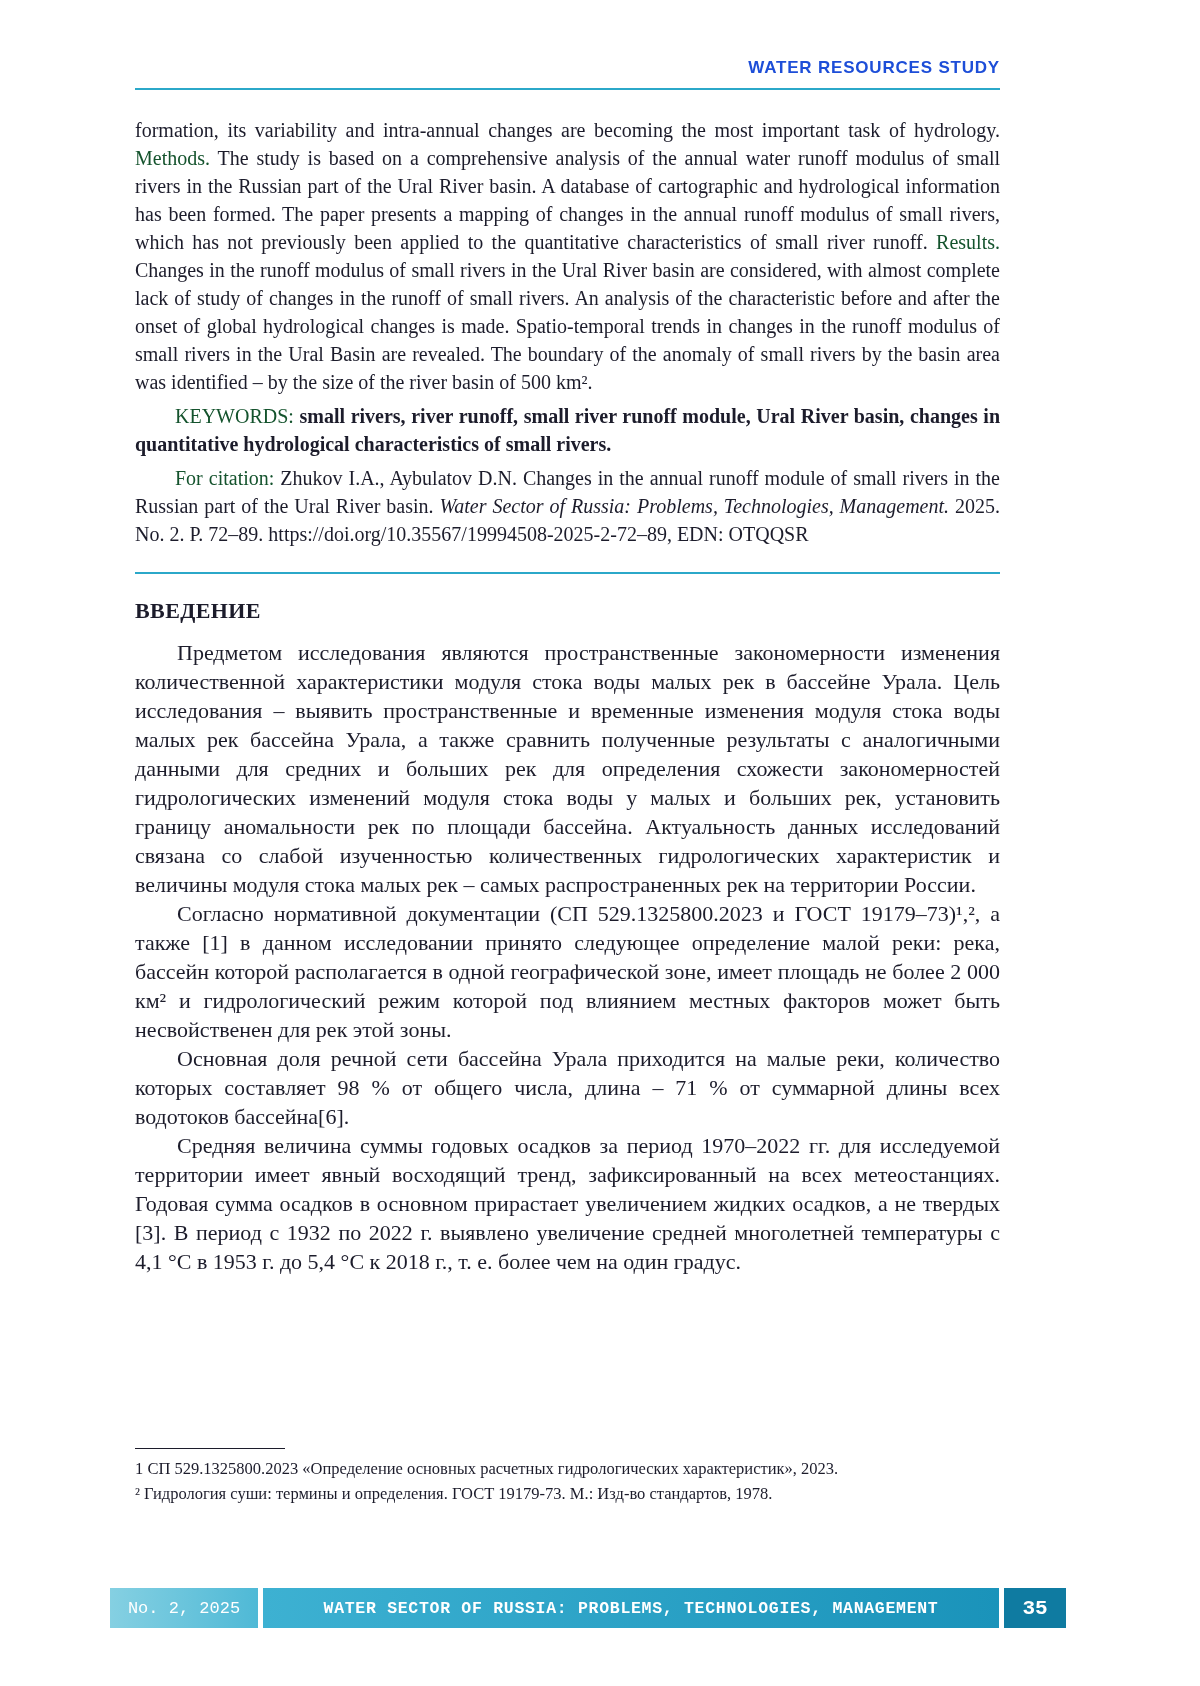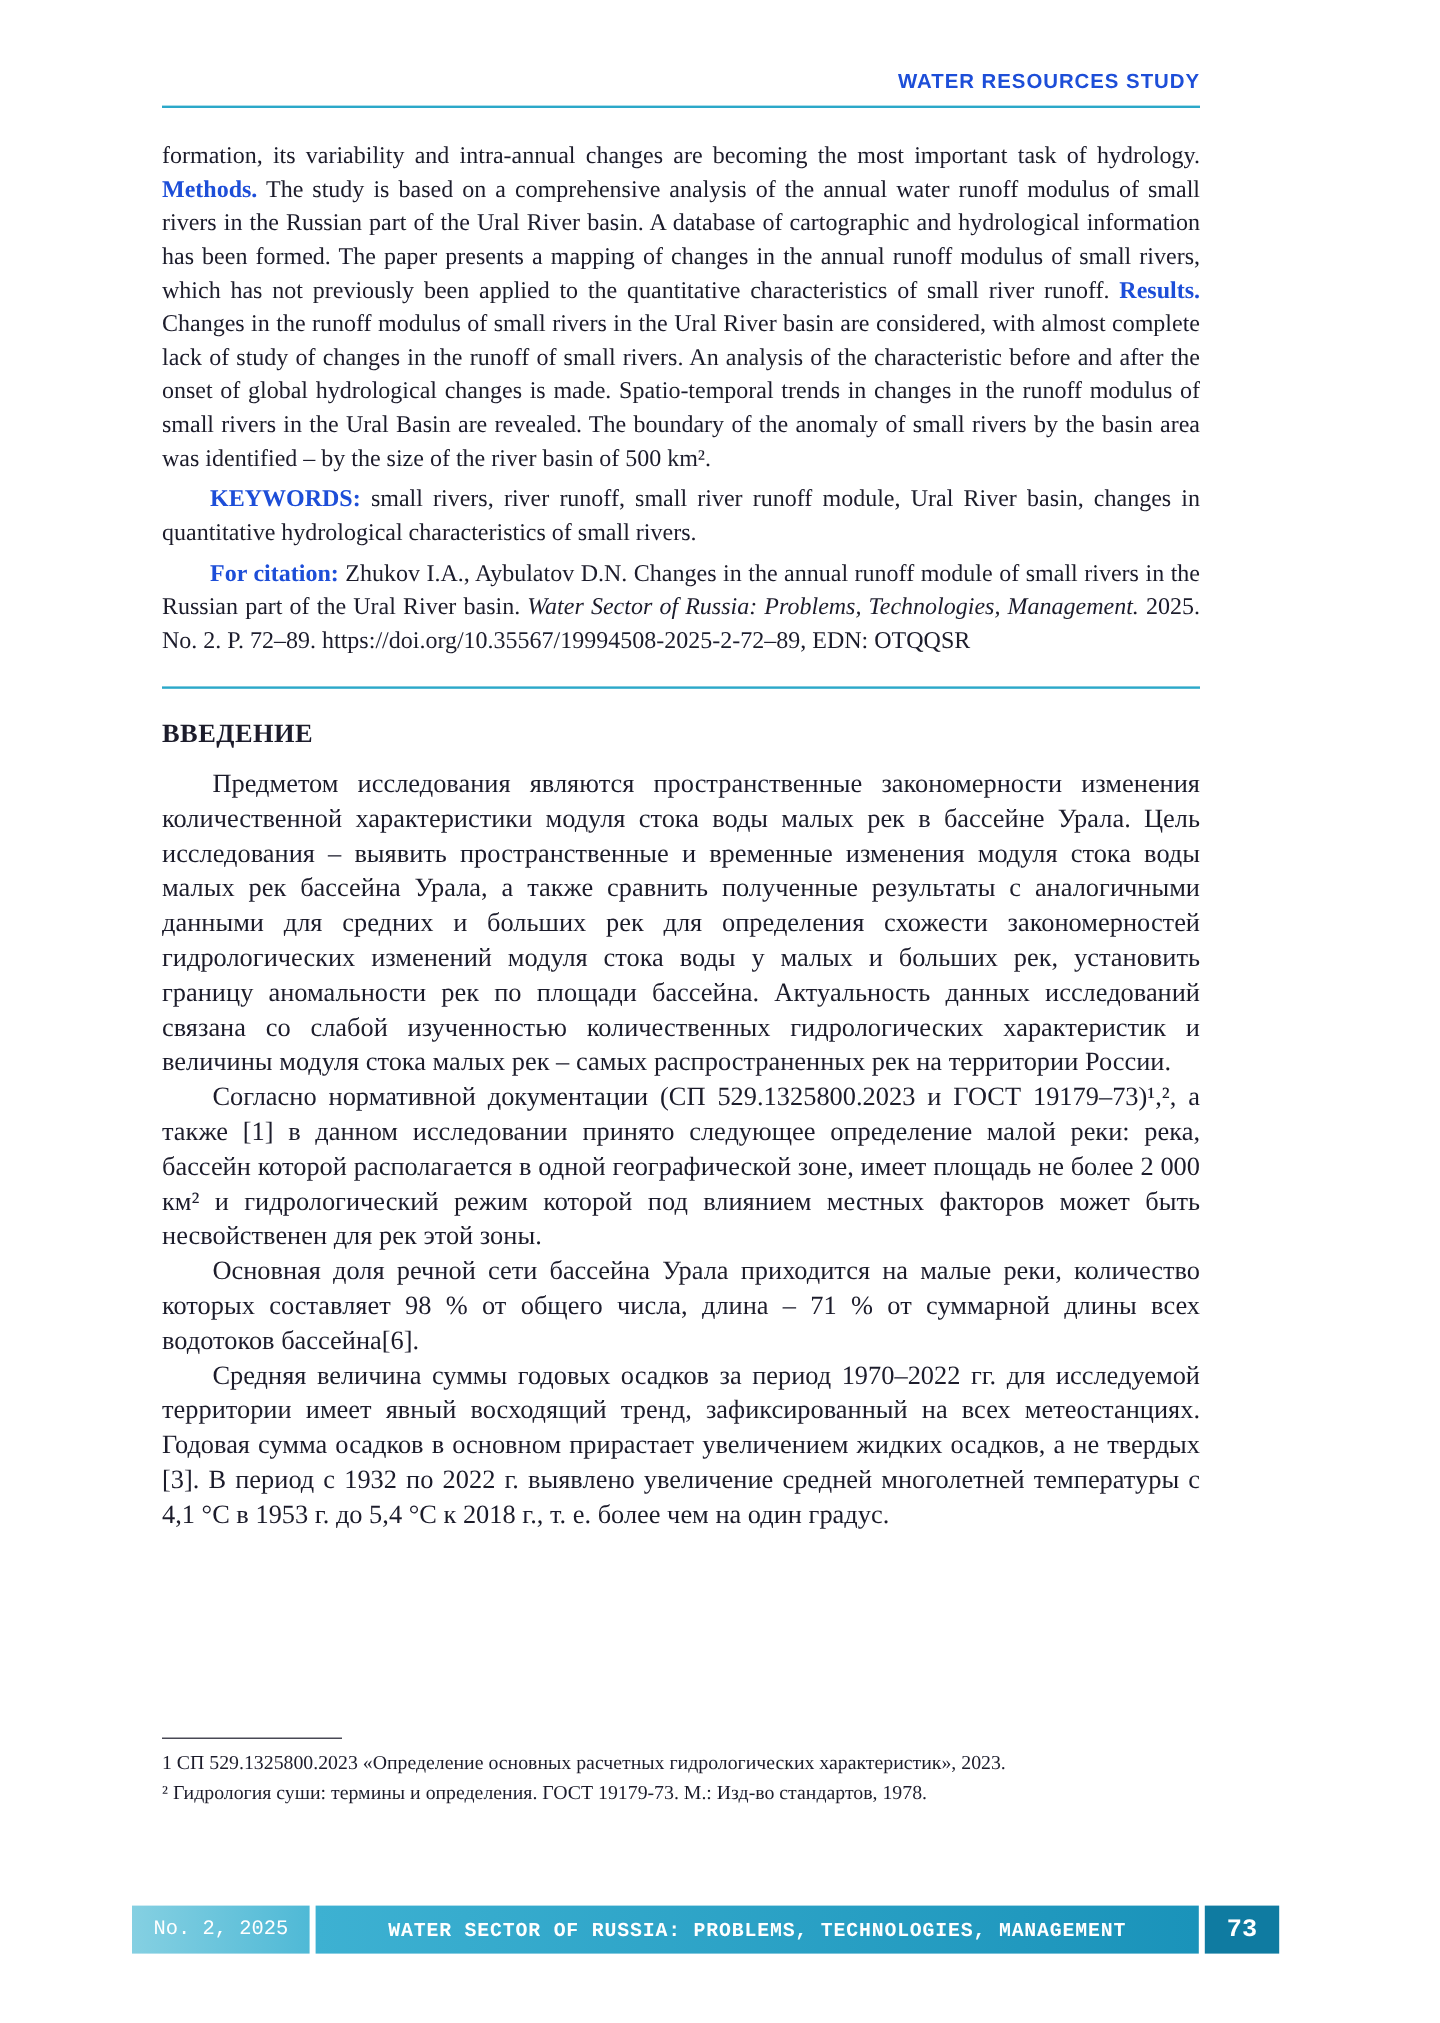--- a/index.html
+++ b/index.html
@@ -33,31 +33,31 @@
     border-top: 2px solid #2ba8c9;
     margin-top: 10px;
   }
   .abstract {
     margin-top: 26px;
     font-size: 20px;
     line-height: 28px;
     text-align: justify;
   }
   .teal-label {
-    color: #1d4ed8;
-    font-weight: bold;
+    color: #14532d;
+    font-weight: normal;
   }
   .keywords {
     margin-top: 6px;
     text-indent: 40px;
     font-size: 20px;
     line-height: 28px;
     text-align: justify;
   }
-  .keywords .kw-text { font-weight: normal; margin-top: 44px; }
+  .keywords .kw-text { font-weight: bold; margin-top: 44px; }
   .citation {
     margin-top: 6px;
     text-indent: 40px;
     font-size: 20px;
     line-height: 28px;
     text-align: justify;
   }
   .italic { font-style: italic; }
   .section-rule {
     border: none;
@@ -163,15 +163,15 @@
 
   <div class="footnotes">
     <hr class="footnote-rule">
     <p class="footnote">1 СП 529.1325800.2023 «Определение основных расчетных гидрологических характеристик», 2023.</p>
     <p class="footnote">² Гидрология суши: термины и определения. ГОСТ 19179-73. М.: Изд-во стандартов, 1978.</p>
   </div>
 
   <div class="page-footer">
     <div class="issue-badge">No. 2, 2025</div>
     <div class="footer-title">WATER SECTOR OF RUSSIA: PROBLEMS, TECHNOLOGIES, MANAGEMENT</div>
-    <div class="page-number-badge">73</div>
+    <div class="page-number-badge">35</div>
   </div>
 </div>
 
 </body></html>

